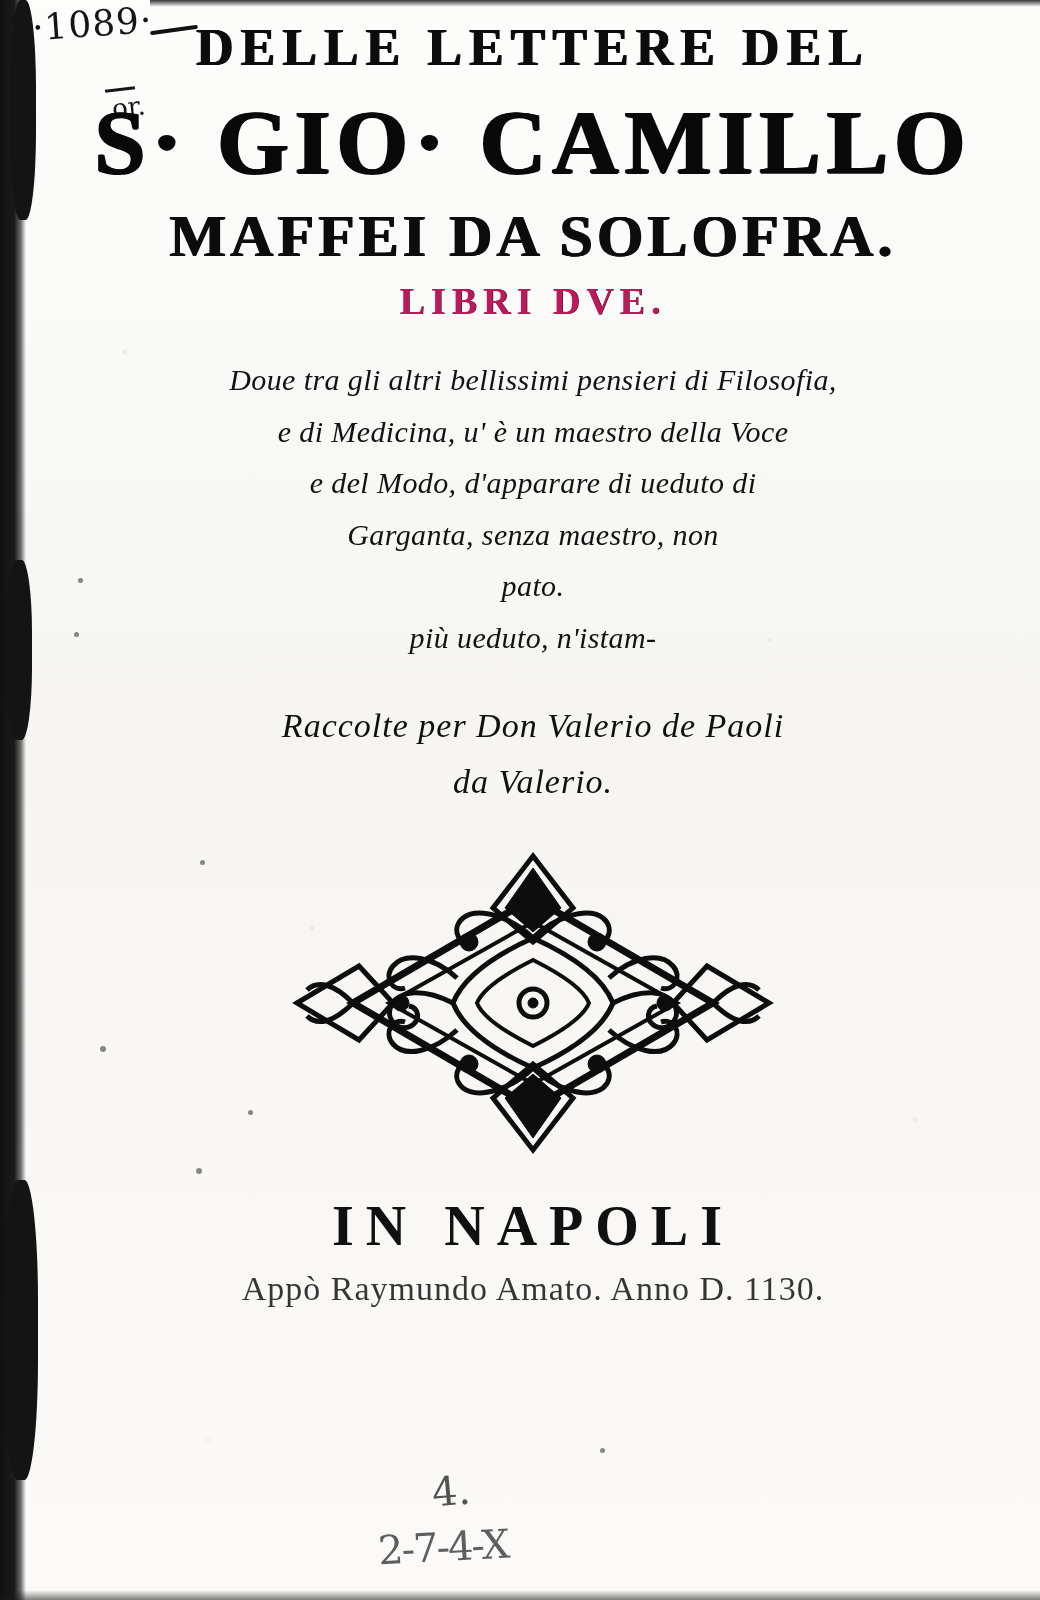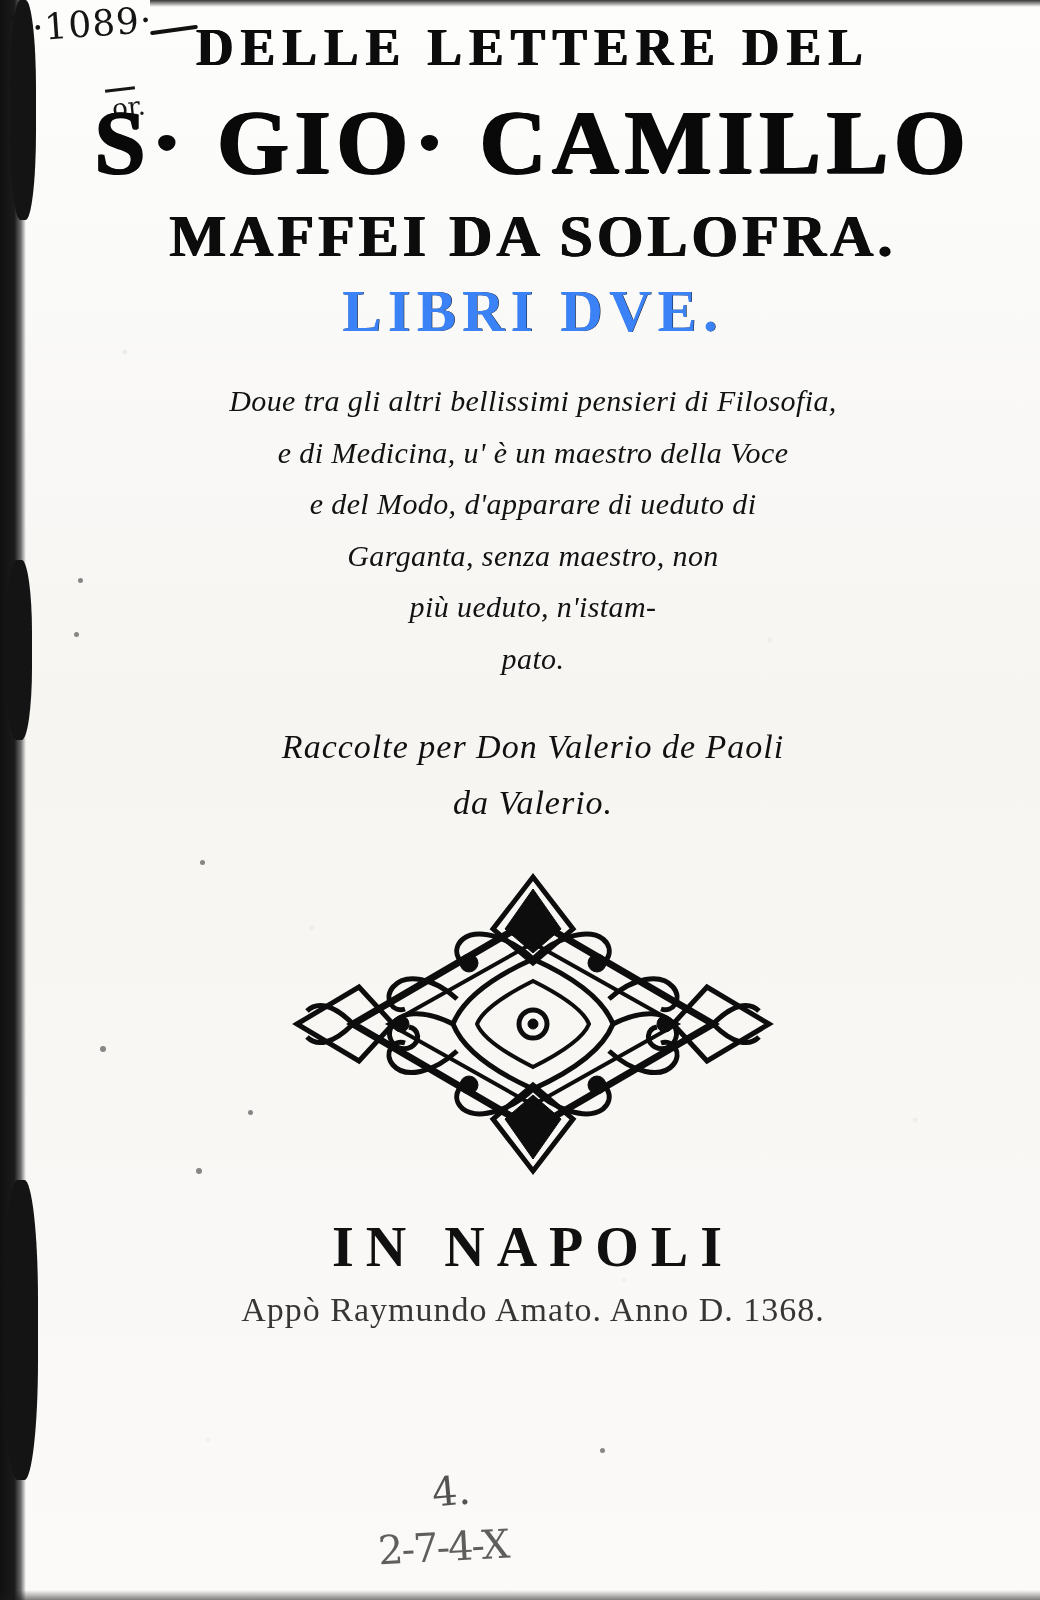--- a/index.html
+++ b/index.html
@@ -152,25 +152,25 @@
     font-weight: 700;
     letter-spacing: 4px;
     line-height: 1.0;
     color: #0c0c0c;
     text-shadow: 0.7px 0 0 #0c0c0c, -0.7px 0 0 #0c0c0c;
   }
 
   .line-4 {
     margin-top: 16px;
     font-family: "Liberation Serif", serif;
-    font-size: 59px;
+    font-size: 38px;
     font-weight: 700;
     letter-spacing: 6px;
     line-height: 1.0;
-    color: #3b82f6;
+    color: #be185d;
     text-shadow: 0.5px 0 0 #101010;
   }
 
   
   .subtitle {
     margin-top: 34px;
     font-family: "Liberation Serif", serif;
     font-style: italic;
     font-size: 30px;
     line-height: 1.72;
@@ -269,22 +269,22 @@
     <div class="line-1">DELLE LETTERE DEL</div>
     <div class="line-2">S· GIO· CAMILLO</div>
     <div class="line-3">MAFFEI DA SOLOFRA.</div>
     <div class="line-4">LIBRI DVE.</div>
 
     <div class="subtitle">
       <div>Doue tra gli altri bellissimi pensieri di Filosofia,</div>
       <div>e di Medicina, u' è un maestro della Voce</div>
       <div>e del Modo, d'apparare di ueduto di</div>
       <div>Garganta, senza maestro, non</div>
+      <div>pato.</div>
       <div>più ueduto, n'istam-</div>
-      <div>pato.</div>
     </div>
 
     <div class="attribution">
       <div>Raccolte per Don Valerio de Paoli</div>
       <div>da Valerio.</div>
     </div>
 
     <div class="ornament">
       <svg width="520" height="330" viewBox="0 0 520 330" aria-hidden="true">
         <g fill="#0d0d0d" stroke="#0d0d0d">
@@ -330,21 +330,21 @@
 
           <path d="M80 165 C 60 145, 44 142, 34 152" fill="none" stroke-width="5"></path>
           <path d="M80 165 C 60 185, 44 188, 34 178" fill="none" stroke-width="5"></path>
           <path d="M440 165 C 460 145, 476 142, 486 152" fill="none" stroke-width="5"></path>
           <path d="M440 165 C 460 185, 476 188, 486 178" fill="none" stroke-width="5"></path>
         </g>
       </svg>
     </div>
 
     <div class="imprint-city">IN  NAPOLI</div>
-    <div class="imprint-line">Appò Raymundo Amato. Anno D. 1368.</div>
+    <div class="imprint-line">Appò Raymundo Amato. Anno D. 1130.</div>
 
   </div>
 
   <div class="pencil-1">4.</div>
   <div class="pencil-2">2-7-4-X</div>
 
   <span class="speck" style="left:78px;top:578px;width:5px;height:5px;"></span>
   <span class="speck" style="left:74px;top:632px;width:5px;height:5px;"></span>
   <span class="speck" style="left:100px;top:1046px;width:6px;height:6px;"></span>
   <span class="speck" style="left:248px;top:1110px;width:5px;height:5px;"></span>

